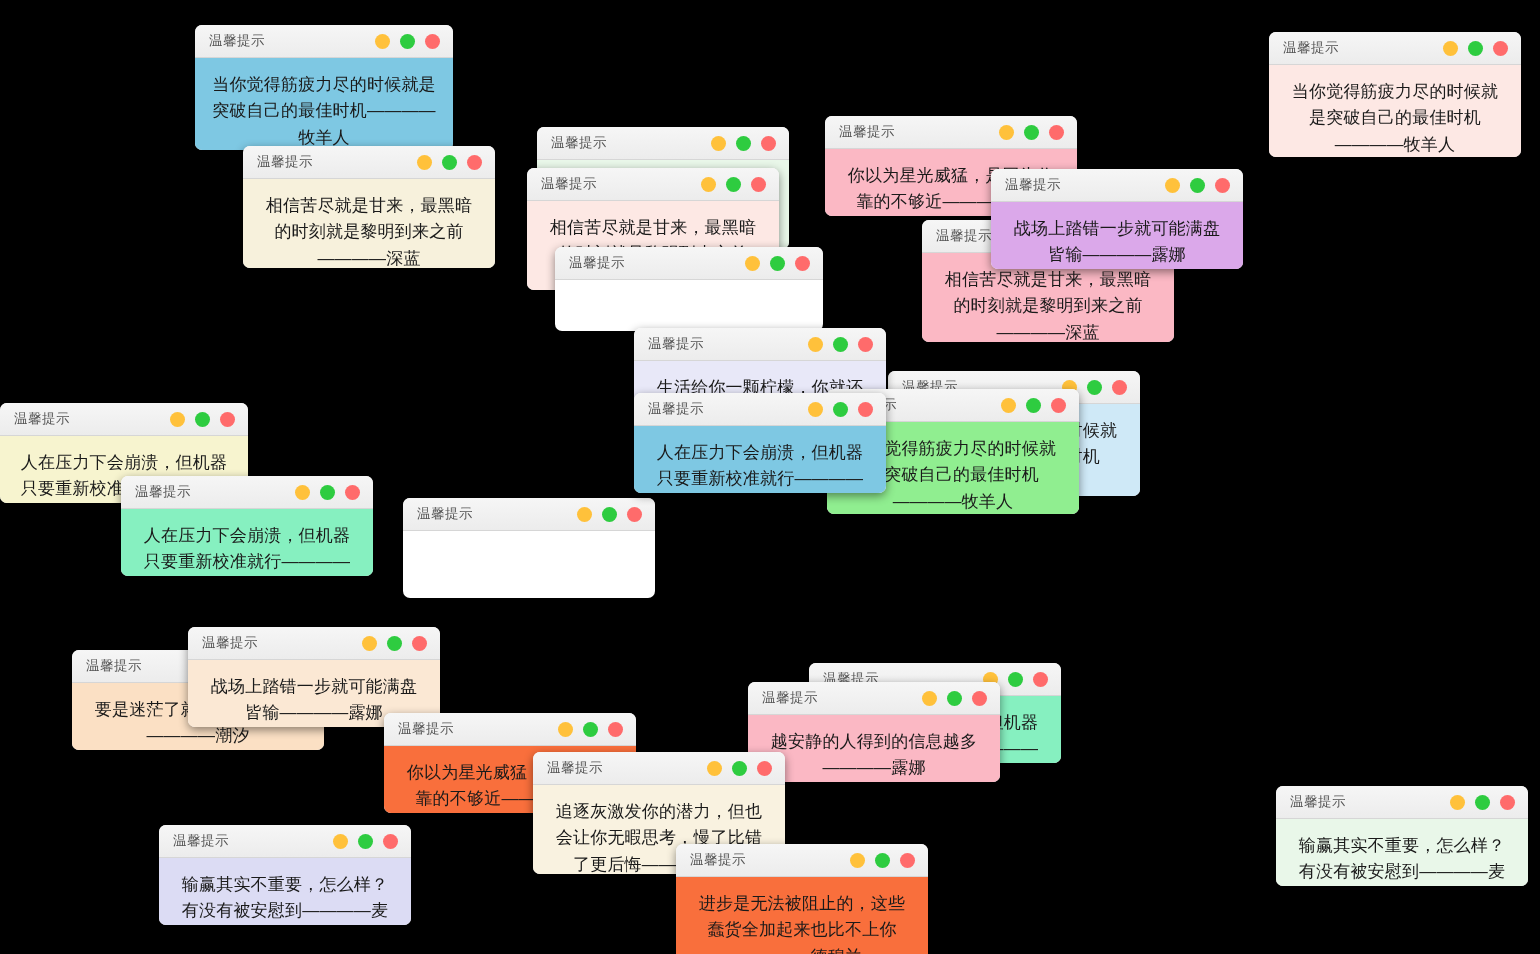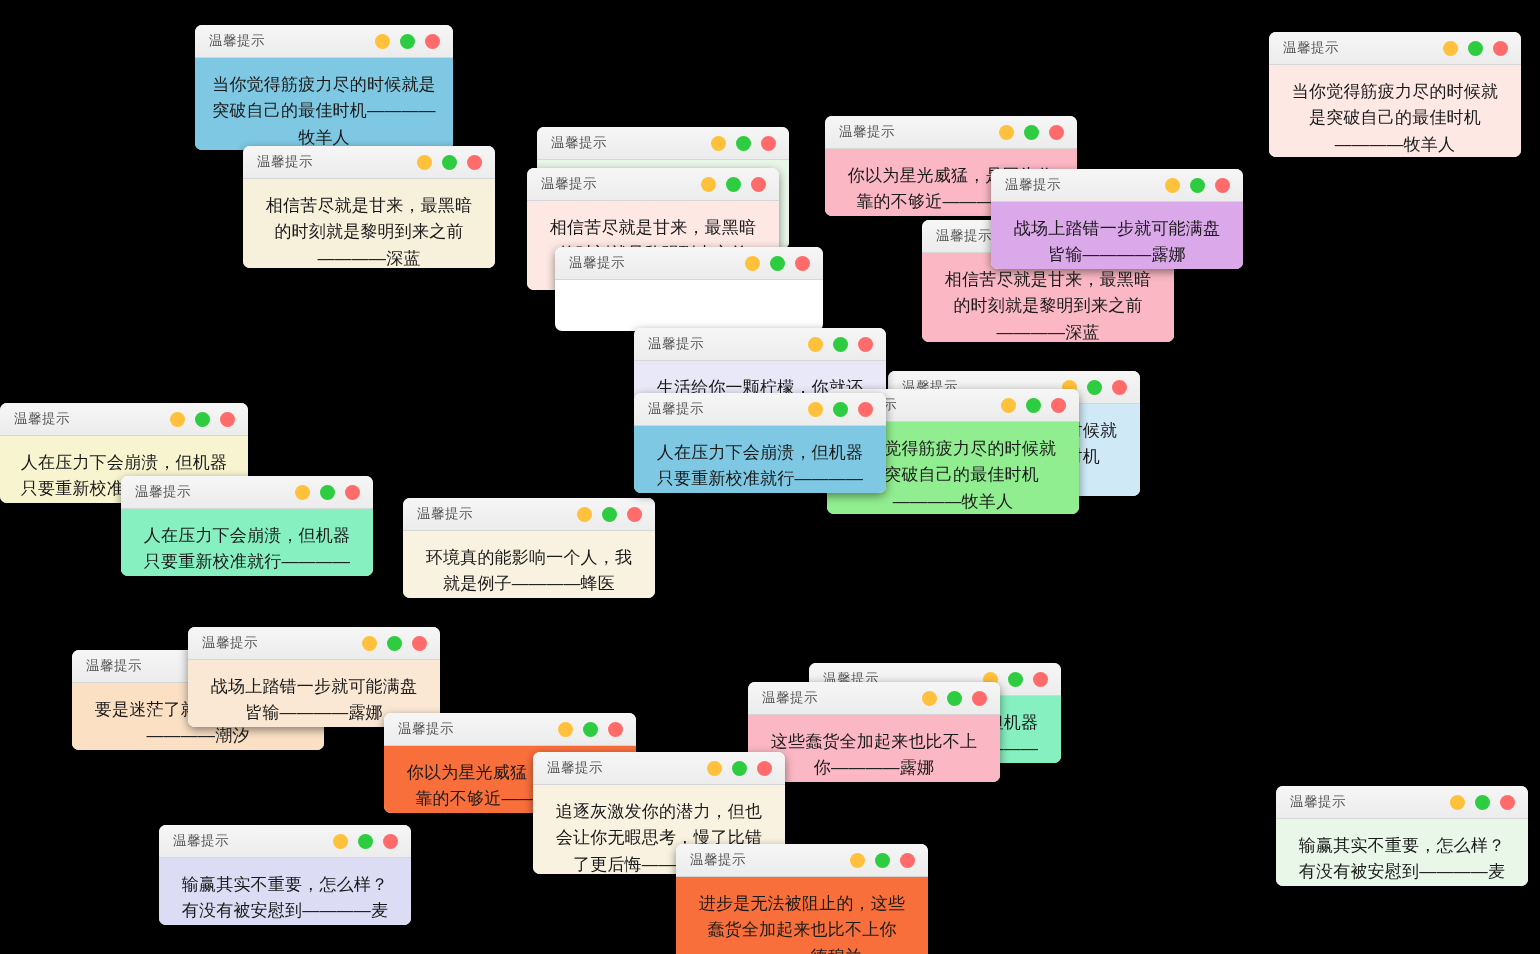--- a/index.html
+++ b/index.html
@@ -234,21 +234,20 @@
       </div>
       <div class="win" style="left: 403px; top: 498px; width: 252px; height: 100px; z-index: 5;">
         <div class="win-title">
           <span class="win-title-text">温馨提示</span>
           <span class="dots">
             <span class="dot dot-min" style="background: rgb(255, 193, 59);"></span>
             <span class="dot dot-max" style="background: rgb(46, 204, 64);"></span>
             <span class="dot dot-close" style="background: rgb(255, 107, 107);"></span>
           </span>
         </div>
-        <div class="win-body" style="background: rgb(249, 242, 224); height: 67px;">环境真的能影响一个人，我就是例子————蜂医</div>
       </div>
       <div class="win" style="left: 72px; top: 650px; width: 252px; height: 100px; z-index: 3;">
         <div class="win-title">
           <span class="win-title-text">温馨提示</span>
           <span class="dots">
             <span class="dot dot-min" style="background: rgb(255, 193, 59);"></span>
             <span class="dot dot-max" style="background: rgb(46, 204, 64);"></span>
             <span class="dot dot-close" style="background: rgb(255, 107, 107);"></span>
           </span>
         </div>
@@ -300,21 +299,21 @@
       </div>
       <div class="win" style="left: 748px; top: 682px; width: 252px; height: 100px; z-index: 5;">
         <div class="win-title">
           <span class="win-title-text">温馨提示</span>
           <span class="dots">
             <span class="dot dot-min" style="background: rgb(255, 193, 59);"></span>
             <span class="dot dot-max" style="background: rgb(46, 204, 64);"></span>
             <span class="dot dot-close" style="background: rgb(255, 107, 107);"></span>
           </span>
         </div>
-        <div class="win-body" style="background: rgb(251, 184, 196); height: 67px;">这些蠢货全加起来也比不上你————露娜</div>
+        <div class="win-body" style="background: rgb(251, 184, 196); height: 67px;">越安静的人得到的信息越多————露娜</div>
       </div>
       <div class="win" style="left: 676px; top: 844px; width: 252px; height: 122px; z-index: 6;">
         <div class="win-title">
           <span class="win-title-text">温馨提示</span>
           <span class="dots">
             <span class="dot dot-min" style="background: rgb(255, 193, 59);"></span>
             <span class="dot dot-max" style="background: rgb(46, 204, 64);"></span>
             <span class="dot dot-close" style="background: rgb(255, 107, 107);"></span>
           </span>
         </div>

